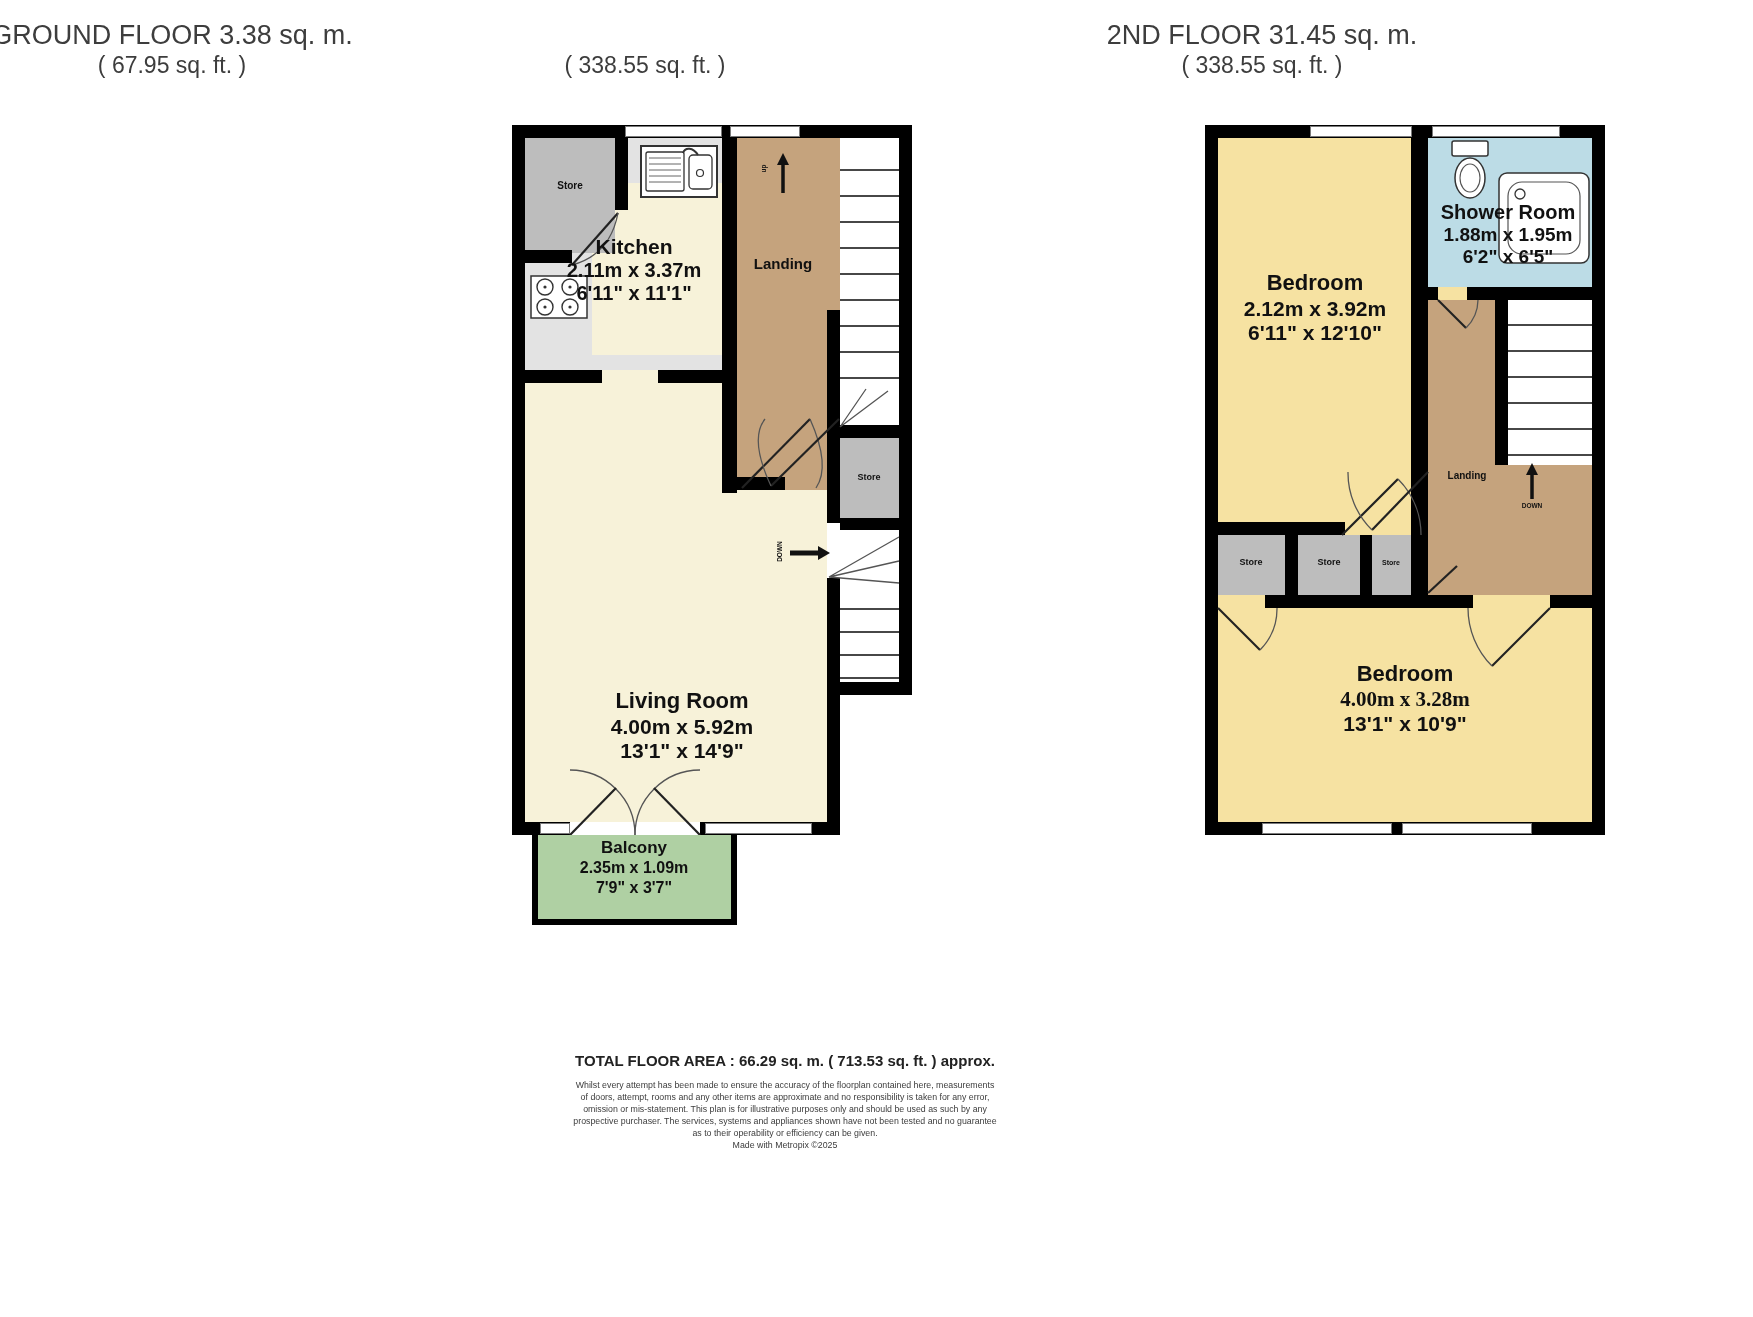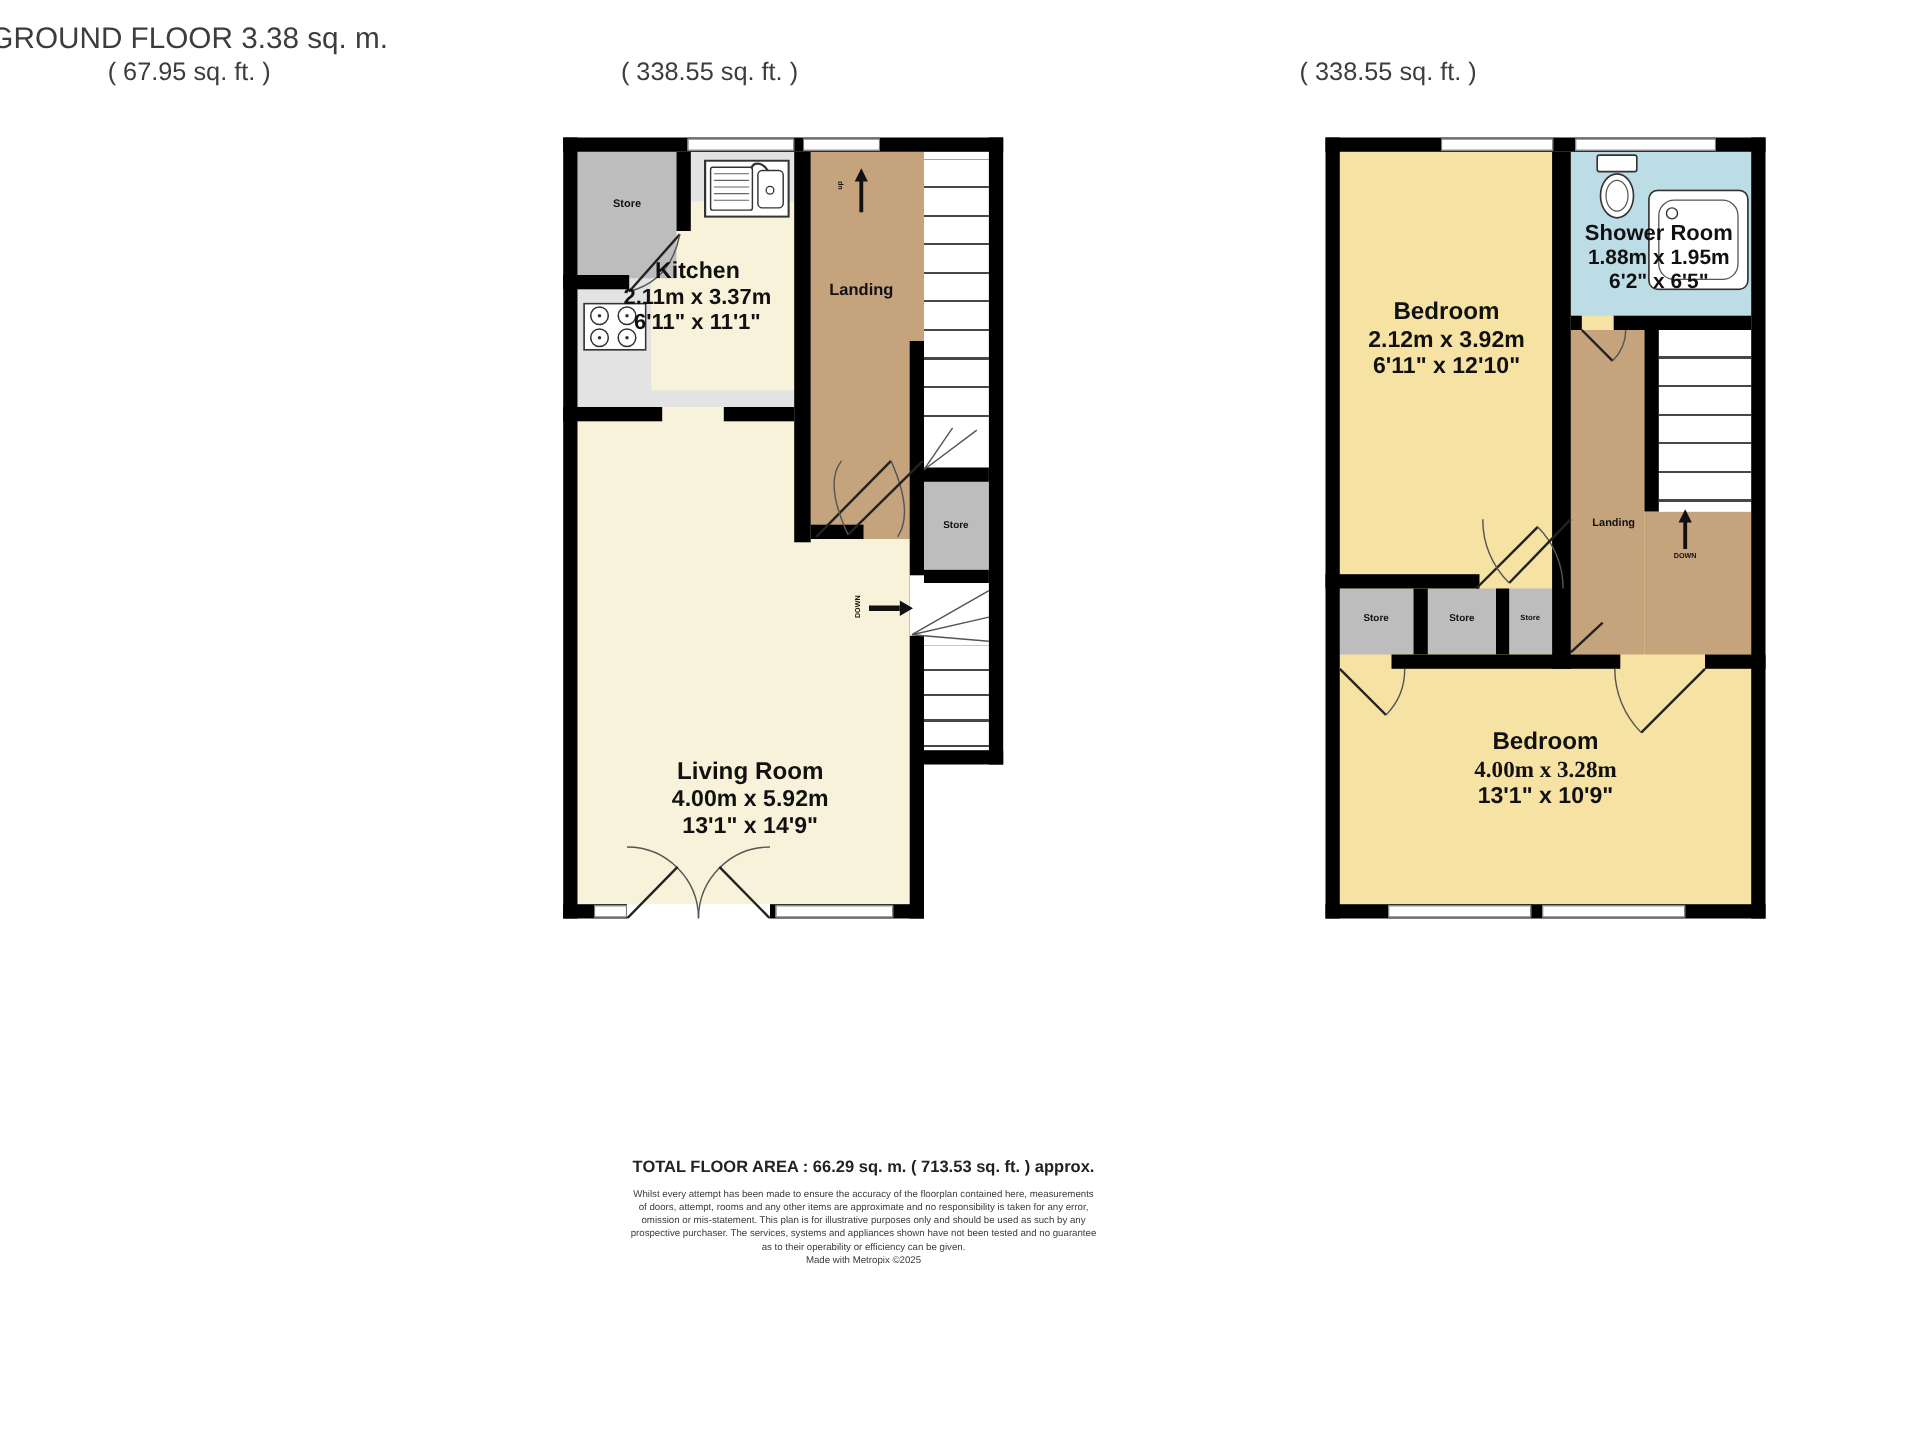--- a/index.html
+++ b/index.html
@@ -21,20 +21,21 @@
   .footer-line{position:absolute;transform:translateX(-50%);font-size:8.8px;color:#3c3c3c;white-space:nowrap;}
 </style>
 </head>
 <body>
 
 <div class="canvas">
 
   <div class="t1" style="left:172px;top:20px;">GROUND FLOOR 3.38 sq. m.</div>
   <div class="t2" style="left:172px;top:52px;">( 67.95 sq. ft. )</div>
   <div class="t2" style="left:645px;top:52px;">( 338.55 sq. ft. )</div>
+  <div class="t1" style="left:1262px;top:20px;">2ND FLOOR 31.45 sq. m.</div>
   <div class="t2" style="left:1262px;top:52px;">( 338.55 sq. ft. )</div>
 
 
   <div class="plan" style="left:512px;top:125px;width:400px;height:710px;">
 
     <div class="f" style="left:13px;top:245px;width:302px;height:452px;background:var(--cream);"></div>
     <div class="f" style="left:13px;top:13px;width:197px;height:232px;background:var(--kitchen_gray);"></div>
     <div class="f" style="left:80px;top:58px;width:130px;height:172px;background:var(--cream);"></div>
     <div class="f" style="left:13px;top:13px;width:90px;height:115px;background:var(--store_gray);"></div>
     <div class="f" style="left:225px;top:13px;width:103px;height:352px;background:var(--hall_tan);"></div>
@@ -116,20 +117,29 @@
     <div class="lbl" style="left:122px;top:134px;font-size:20px;">2.11m x 3.37m</div>
     <div class="lbl" style="left:122px;top:157px;font-size:20px;">6'11" x 11'1"</div>
     <div class="lbl" style="left:271px;top:131px;font-size:15px;">Landing</div>
     <div class="lbl" style="left:252px;top:40px;font-size:6.5px;transform:translateX(-50%) rotate(-90deg);">up</div>
     <div class="lbl" style="left:357px;top:348px;font-size:9px;">Store</div>
     <div class="lbl" style="left:268px;top:423px;font-size:6.5px;transform:translateX(-50%) rotate(-90deg);">DOWN</div>
     <div class="lbl" style="left:170px;top:564px;font-size:22px;">Living Room</div>
     <div class="lbl" style="left:170px;top:590px;font-size:21px;">4.00m x 5.92m</div>
     <div class="lbl" style="left:170px;top:614px;font-size:21px;">13'1" x 14'9"</div>
 
+    <div class="abs" style="left:20px;top:710px;width:205px;height:90px;">
+      <div class="f" style="left:6px;top:0;width:193px;height:84px;background:var(--balcony_green);"></div>
+      <div class="w" style="left:0;top:0;width:6px;height:90px;"></div>
+      <div class="w" style="left:199px;top:0;width:6px;height:90px;"></div>
+      <div class="w" style="left:0;top:84px;width:205px;height:6px;"></div>
+      <div class="lbl" style="left:102px;top:4px;font-size:17px;">Balcony</div>
+      <div class="lbl" style="left:102px;top:24px;font-size:16px;">2.35m x 1.09m</div>
+      <div class="lbl" style="left:102px;top:44px;font-size:16px;">7'9" x 3'7"</div>
+    </div>
   </div>
 
   <div class="plan" style="left:1205px;top:125px;width:400px;height:710px;">
 
     <div class="f" style="left:13px;top:13px;width:374px;height:684px;background:var(--bedroom_yellow);"></div>
     <div class="f" style="left:223px;top:13px;width:164px;height:149px;background:var(--shower_blue);"></div>
     <div class="f" style="left:223px;top:175px;width:67px;height:295px;background:var(--hall_tan);"></div>
     <div class="f" style="left:290px;top:340px;width:97px;height:130px;background:var(--hall_tan);"></div>
     <div class="f" style="left:303px;top:175px;width:84px;height:165px;background:#fff;background-image:repeating-linear-gradient(to bottom,#fff 0 24px,#474747 24px 26px);"></div>
     <div class="f" style="left:13px;top:410px;width:67px;height:60px;background:var(--store_gray);"></div>

